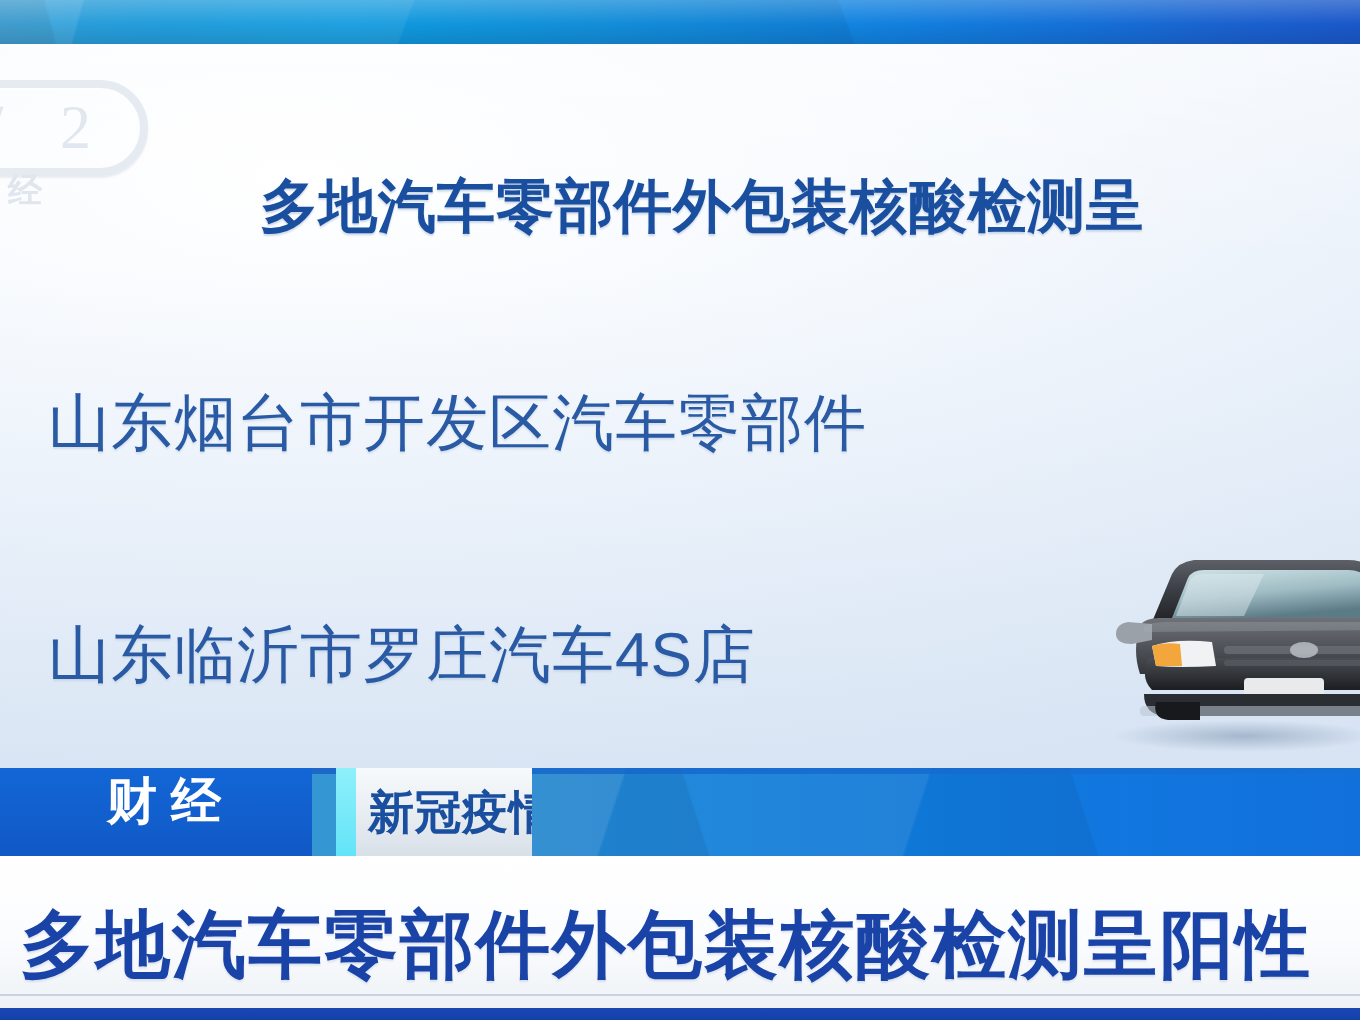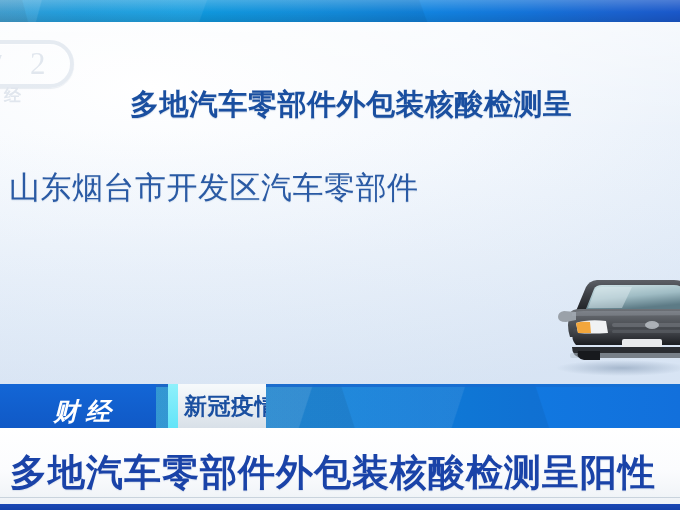--- a/index.html
+++ b/index.html
@@ -84,21 +84,21 @@
     position:absolute; left:130px; top:56px; width:580px; height:52px;
     white-space:nowrap; overflow:hidden;
   }
   #headline-text {
     font-size:29px; font-weight:700; color:#1a4fa0;
     letter-spacing:.5px; line-height:52px;
     text-shadow:0 1px 1px rgba(120,150,190,.35);
   }
 
   
-  .block { position:absolute; left:9px; width:620px; white-space:nowrap; }
+  .block { position:absolute; left:24px; width:620px; white-space:nowrap;margin-top:24px; }
   #block-1 { top:142px; }
   #block-2 { top:258px; }
   .line {
     font-size:31px; font-weight:500; color:#2a5aa4;
     line-height:48px; letter-spacing:.5px;
     text-shadow:0 1px 1px rgba(150,175,205,.30);
   }
   .hl { color:#f5a324; font-weight:700;
         text-shadow:0 1px 1px rgba(190,150,90,.30); }
 
@@ -118,21 +118,21 @@
       linear-gradient(72deg,  rgba(0,0,0,.06) 74% 79%, rgba(0,0,0,0) 79.2% 86%);
   }
   #banner-top-edge {
     position:absolute; left:0; top:0; width:680px; height:3px;
     background:linear-gradient(90deg,#1b55bb,#1666cc 40%,#1570d4 100%);
     opacity:.85;
   }
   #banner-cat {
     position:absolute; left:0; top:0; width:156px; height:44px;
     background:linear-gradient(180deg,#1366d6 0%,#1059c6 100%);
-    display:flex; align-items:flex-end; justify-content:center;font-style:italic;
+    display:flex; align-items:flex-start; justify-content:center;
   }
   #banner-cat-text {
     font-size:25px; font-weight:700; color:#ffffff; letter-spacing:7px;
     text-indent:7px; padding-left:8px;
   }
   #banner-div {
     position:absolute; left:168px; top:0; width:10px; height:44px;
     background:linear-gradient(180deg,#8ff0fb,#63e4f8);
   }
   #banner-topic {
@@ -254,20 +254,23 @@
       <span id="headline-text">多地汽车零部件外包装核酸检测呈</span>
     </div>
 
     <div class="block" id="block-1">
       <div class="line">
         <span>山东烟台市开发区汽车零部件</span>
       </div>
     </div>
 
     <div class="block" id="block-2">
+      <div class="line">
+        <span>山东临沂市罗庄汽车4S店</span>
+      </div>
     </div>
   </div>
 
   <div id="banner">
     <div id="banner-facets"></div>
     <div id="banner-top-edge"></div>
     <div id="banner-cat">
       <span id="banner-cat-text">财经</span>
     </div>
     <div id="banner-div"></div>

